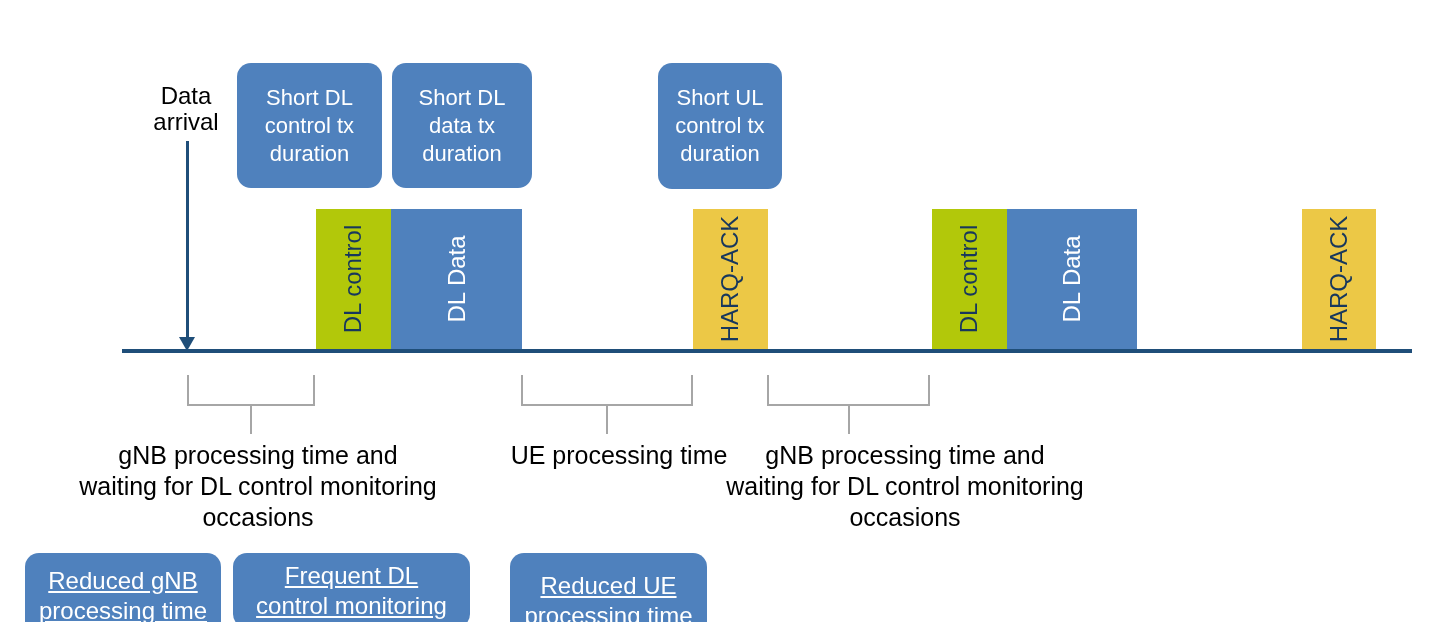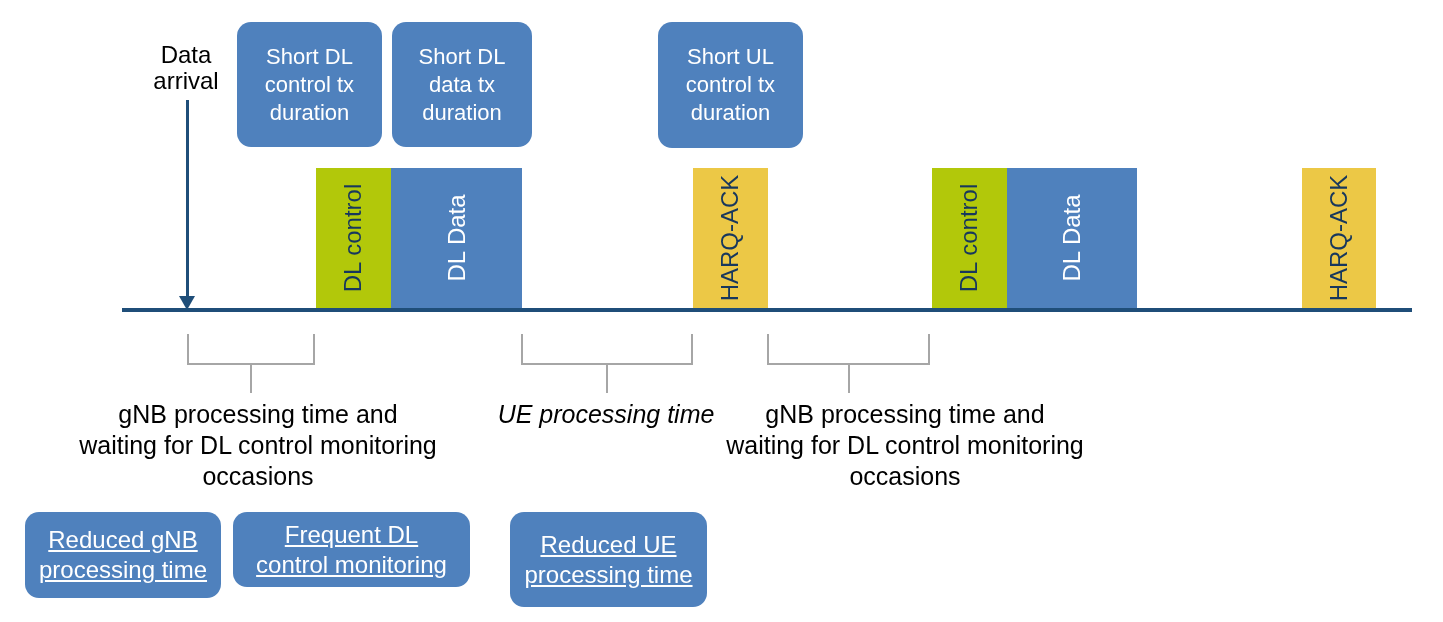--- a/index.html
+++ b/index.html
@@ -5,21 +5,21 @@
 <style>
   html, body { margin: 0; padding: 0; background: #fff; }
   body { font-family: "Liberation Sans", sans-serif; }
   .canvas {
     position: relative;
     width: 1443px;
     height: 622px;
     background: #fff;
     overflow: hidden;
   }
-  .abs { position: absolute; }
+  .abs { position: absolute; margin-top: 41px; }
 
   
   .note-box {
     background: var(--box_blue);
     color: #fff;
     display: flex;
     align-items: center;
     justify-content: center;
     text-align: center;
     white-space: pre-line;
@@ -102,21 +102,21 @@
 <body>
 
 <div class="canvas">
 
   <div class="abs note-box note-top" style="left:237px; top:22px; width:145px; height:125px;">Short DL
 control tx
 duration</div>
   <div class="abs note-box note-top" style="left:392px; top:22px; width:140px; height:125px;">Short DL
 data tx
 duration</div>
-  <div class="abs note-box note-top" style="left:658px; top:22px; width:145px; height:126px;">Short UL
+  <div class="abs note-box note-top" style="left:658px; top:22px; width:124px; height:126px;">Short UL
 control tx
 duration</div>
 
   <div class="abs data-arrival" style="left:136px; top:42px; width:100px;">Data
 arrival</div>
   <div class="abs arrow-line" style="left:186px; top:100px; height:198px;"></div>
   <div class="abs arrow-head" style="left:179px; top:296px;"></div>
 
   <div class="abs timeline" style="left:122px; top:308px; width:1290px;"></div>
 
@@ -145,21 +145,21 @@
   <div class="abs brace" style="left:521px; width:168px;">
     <div class="stem"></div>
   </div>
   <div class="abs brace" style="left:767px; width:159px;">
     <div class="stem"></div>
   </div>
 
   <div class="abs brace-label" style="left:48px; width:420px;">gNB processing time and
 waiting for DL control monitoring
 occasions</div>
-  <div class="abs brace-label" style="left:456px; width:300px;font-style:italic;">UE processing time</div>
+  <div class="abs brace-label" style="left:469px; width:300px;">UE processing time</div>
   <div class="abs brace-label" style="left:695px; width:420px;">gNB processing time and
 waiting for DL control monitoring
 occasions</div>
 
   <div class="abs note-box note-bottom" style="left:25px; top:512px; width:196px; height:86px;">Reduced gNB
 processing time</div>
   <div class="abs note-box note-bottom" style="left:233px; top:512px; width:237px; height:75px;">Frequent DL
 control monitoring</div>
   <div class="abs note-box note-bottom" style="left:510px; top:512px; width:197px; height:95px;">Reduced UE
 processing time</div>

